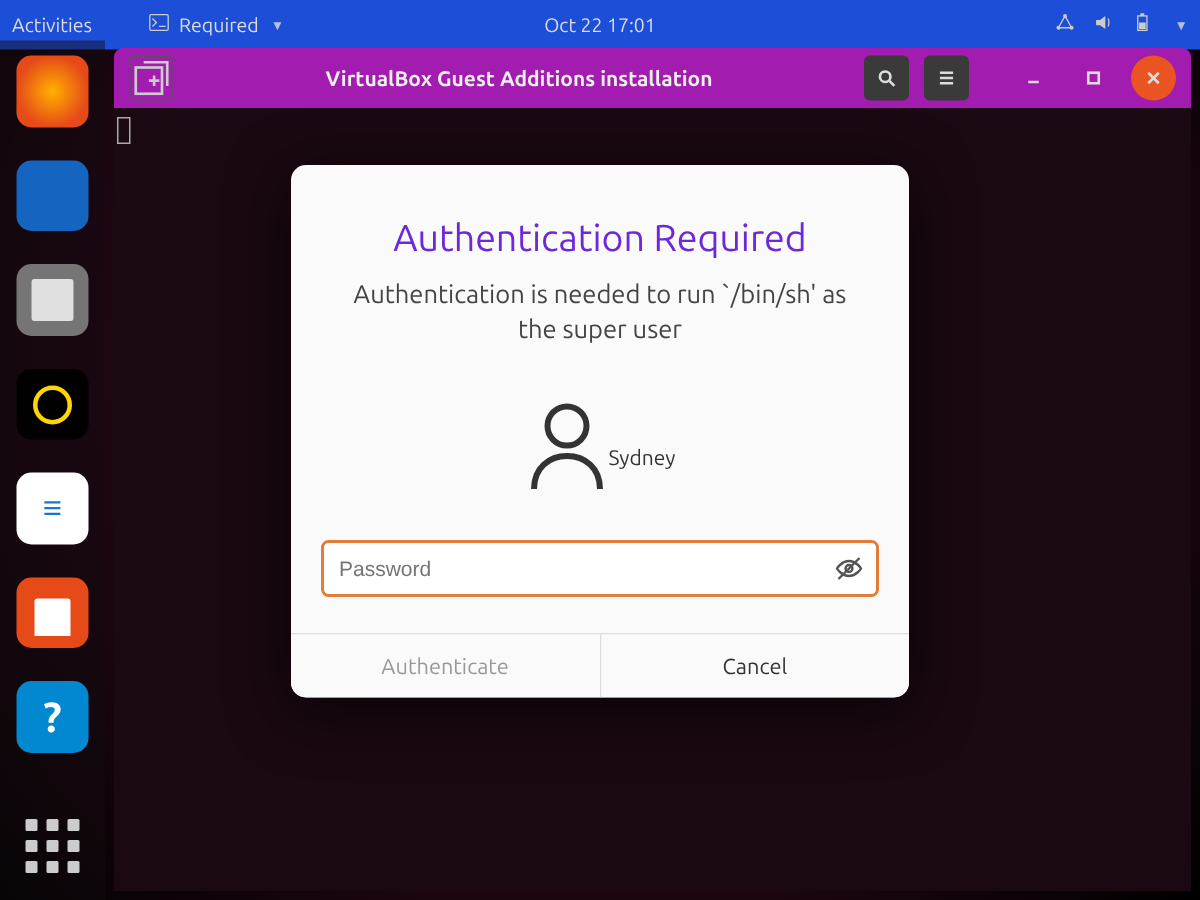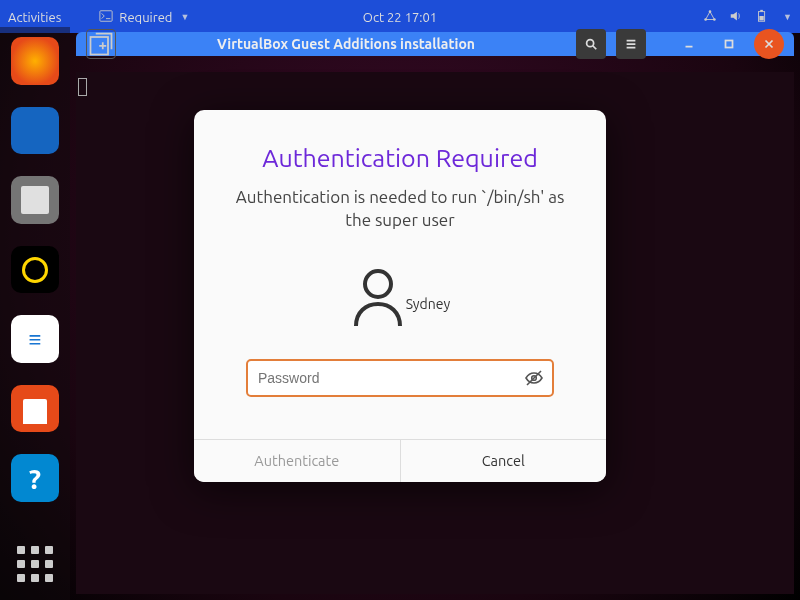--- a/index.html
+++ b/index.html
@@ -31,43 +31,43 @@
   .rb { background: #000; border-radius:50%; display:flex;align-items:center;justify-content:center; }
   .rb::after{content:"";width:20px;height:20px;border:3px solid #ffd600;border-radius:50%;}
   .lo { background:#fff;border-radius:4px;display:flex;align-items:center;justify-content:center;color:#1976d2;font-size:22px;font-weight:bold;}
   .sw { background:#e64a19;border-radius:6px;position:relative;}
   .sw::after{content:"";position:absolute;left:12px;right:12px;top:14px;bottom:8px;background:#fff;border-radius:2px 2px 0 0;}
   .hp { background:#0288d1;border-radius:50%;color:#fff;font-size:28px;font-weight:bold;display:flex;align-items:center;justify-content:center;}
   .dock .spacer { flex:1; }
   .apps-grid { display:grid;grid-template-columns:repeat(3,8px);grid-template-rows:repeat(3,8px);gap:6px;margin-bottom:18px;}
   .apps-grid span{background:#ccc;border-radius:1px;}
   .window {
-    position:absolute; left:76px; right:6px; top:32px; height:24px;
-    background:#3b82f6; border-radius:6px 6px 0 0; display:flex; align-items:center;
+    position:absolute; left:76px; right:6px; top:32px; height:40px;
+    background:#a21caf; border-radius:6px 6px 0 0; display:flex; align-items:center;
     padding:0 10px; gap:10px;
   }
   .window .newtab{width:30px;height:30px;border:1px solid #555;border-radius:4px;display:flex;align-items:center;justify-content:center;}
   .window .title{flex:1;text-align:center;font-weight:600;color:#eee;font-size:14px;}
   .wbtn{width:30px;height:30px;border-radius:4px;display:flex;align-items:center;justify-content:center;background:#3a3a3a;}
   .wbtn.close{background:#e95420;border-radius:50%;}
   .wbtn svg{width:14px;height:14px;stroke:#ddd;fill:none;stroke-width:2;}
   .terminal-body{position:absolute;left:76px;right:6px;top:72px;bottom:6px;background:#1a0812;}
   .terminal-body .cursor{position:absolute;left:2px;top:6px;width:9px;height:18px;border:1px solid #aaa;}
   
   .modal{
     position:absolute;left:194px;top:110px;width:412px;background:#fafafa;
     border-radius:10px;box-shadow:0 8px 40px rgba(0,0,0,.6);color:#333;
     display:flex;flex-direction:column;align-items:center;overflow:hidden;
   }
   .modal h1{font-size:25px;font-weight:400;margin:34px 30px 14px;color:#6d28d9;}
   .modal .msg{font-size:17px;text-align:center;color:#444;padding:0 38px;line-height:1.35;}
   .modal .user{margin-top:36px;display:flex;align-items:center;}
   .modal .user svg{width:56px;height:60px;stroke:#333;fill:none;stroke-width:4;}
   .modal .uname{font-size:14px;margin-top:10px;color:#333;}
-  .modal .pwwrap{margin:28px 0 42px;width:308px;position:relative;}
+  .modal .pwwrap{margin:28px 0 24px;width:372px;position:relative;}
   .modal input{width:100%;height:38px;border:2px solid #e37e3a;border-radius:5px;padding:0 40px 0 10px;font-size:14px;outline:none;background:#fff;}
   .modal .eye{position:absolute;right:10px;top:9px;width:20px;height:20px;cursor:pointer;}
   .modal .eye svg{width:20px;height:20px;stroke:#555;fill:none;stroke-width:1.6;}
   .modal .btnrow{display:flex;width:100%;border-top:1px solid #ddd;}
   .modal .btn{flex:1;height:42px;display:flex;align-items:center;justify-content:center;font-size:14.5px;cursor:pointer;background:#fafafa;}
   .modal .btn:first-child{border-right:1px solid #ddd;color:#333;}
   .modal .btn.auth{color:#999;}
 </style>
 </head>
 <body>

